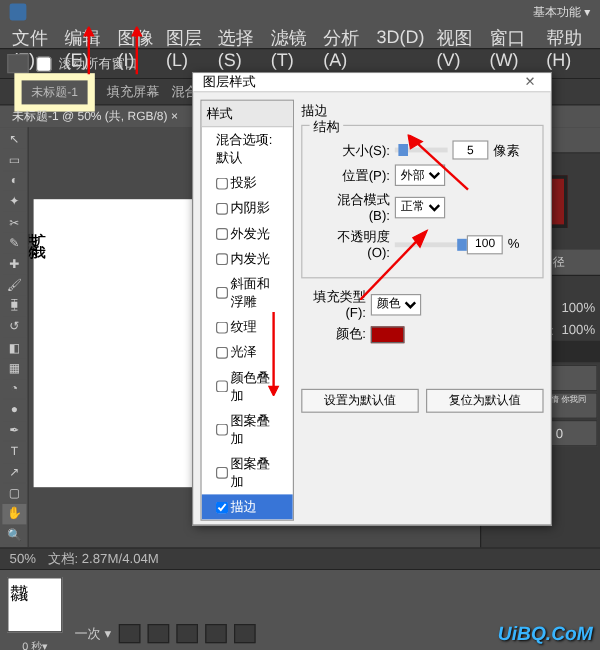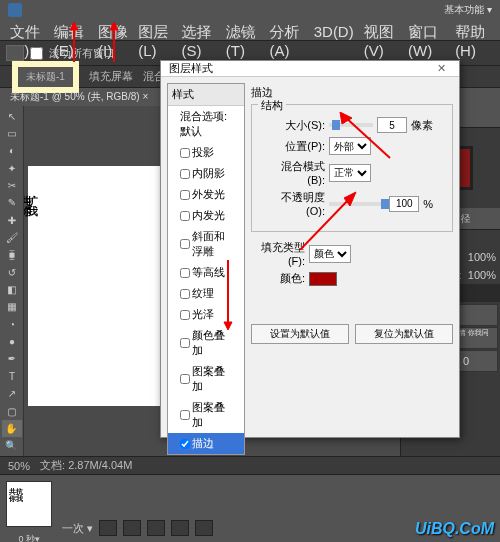--- a/index.html
+++ b/index.html
@@ -227,24 +227,20 @@
       <div class="litem">
           <input type="checkbox" style="">
           <span>内发光</span>
         </div>
       <div class="litem">
           <input type="checkbox" style="">
           <span>斜面和浮雕</span>
         </div>
       <div class="litem">
           <input type="checkbox" style="">
-          <span>等高线</span>
-        </div>
-      <div class="litem">
-          <input type="checkbox" style="">
           <span>纹理</span>
         </div>
       <div class="litem">
           <input type="checkbox" style="">
           <span>光泽</span>
         </div>
       <div class="litem">
           <input type="checkbox" style="">
           <span>颜色叠加</span>
         </div>

